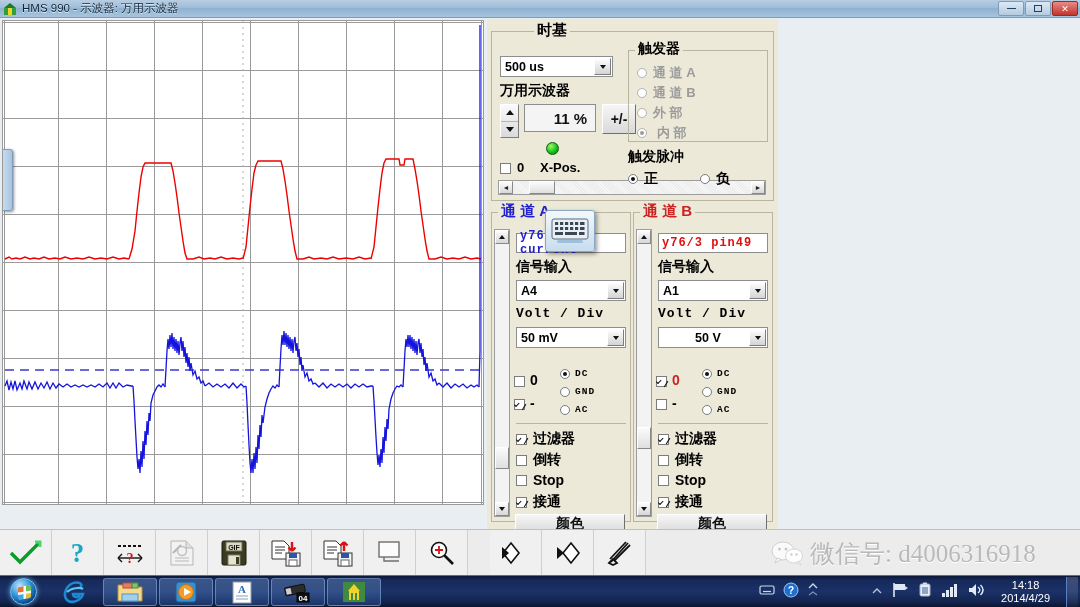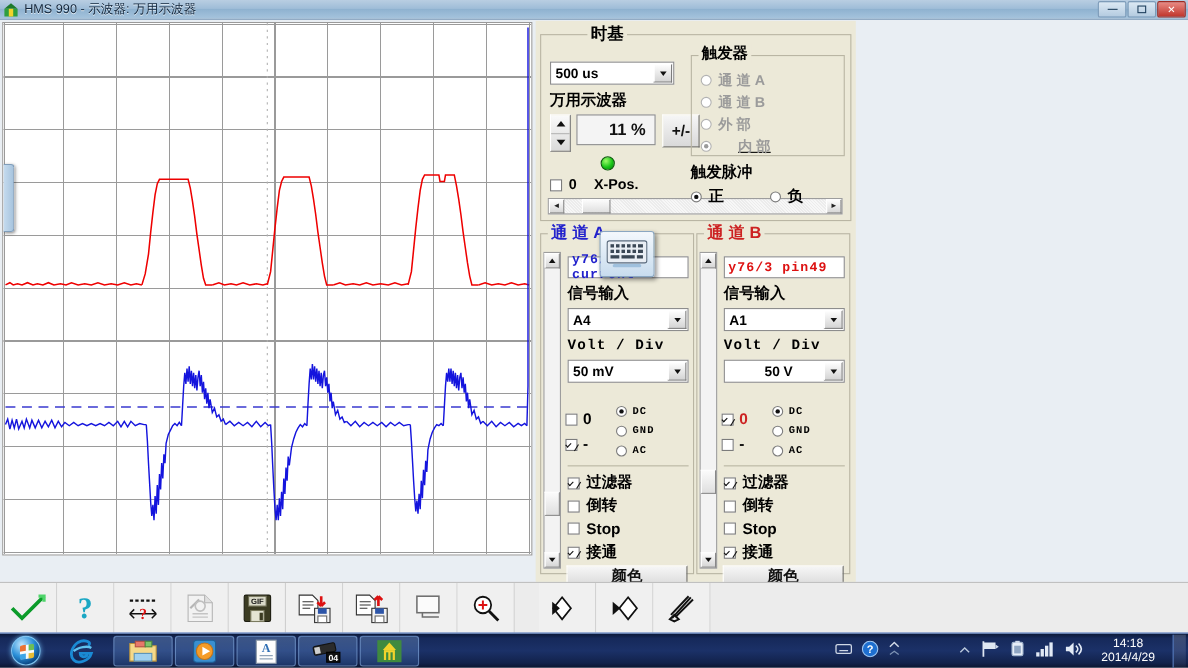--- a/index.html
+++ b/index.html
@@ -425,21 +425,21 @@
           <span class="lbl" style="color:#9b9b9b;font-size:13px;">通 道 A</span>
         </div>
         <div style="position:absolute;left:8px;top:33px;display:flex;align-items:center;gap:6px;">
           <span class="radio dis"></span>
           <span class="lbl" style="color:#9b9b9b;font-size:13px;">通 道 B</span>
         </div>
         <div style="position:absolute;left:8px;top:53px;display:flex;align-items:center;gap:6px;">
           <span class="radio dis"></span>
           <span class="lbl" style="color:#9b9b9b;font-size:13px;">外 部</span>
         </div>
-        <div style="position:absolute;left:8px;top:73px;display:flex;align-items:center;gap:24px;text-decoration:underline;">
+        <div style="position:absolute;left:8px;top:73px;display:flex;align-items:center;gap:10px;">
           <span class="radio dis on"></span>
           <span class="lbl" style="color:#9b9b9b;font-size:13px;">内 部</span>
         </div>
       </div>
 
       <span class="lbl" style="position:absolute;left:136px;top:116px;font-size:14px;text-align:right;">触发脉冲</span>
 
       <div style="position:absolute;left:136px;top:138px;display:flex;align-items:center;gap:6px;">
         <span class="radio on"></span>
         <span class="lbl" style="font-size:14px;">正</span>
@@ -742,20 +742,33 @@
             <path d="M9,22 L25,6"></path>
             <path d="M5,20 L21,3"></path>
           <path d="M4,24 L8,20 L12,24 L8,26 Z"></path>
         </g>
       </svg>
     </div>
 
     <div class="tbtn gap"></div>
   </div>
 
+  <div class="watermark">
+    <svg width="34" height="28" viewBox="0 0 34 28">
+      <ellipse cx="13" cy="12" rx="11" ry="9" fill="#fafafa" stroke="#cfcfcf"></ellipse>
+      <path d="M7,19 L5,24 L11,20.5 Z" fill="#fafafa" stroke="#cfcfcf"></path>
+      <circle cx="9.5" cy="10" r="1.5" fill="#c9c9c9"></circle>
+      <circle cx="16" cy="10" r="1.5" fill="#c9c9c9"></circle>
+      <ellipse cx="24" cy="17" rx="8.5" ry="7" fill="#fdfdfd" stroke="#d6d6d6"></ellipse>
+      <path d="M29,22.5 L31,26 L26,23.5 Z" fill="#fdfdfd" stroke="#d6d6d6"></path>
+      <circle cx="21.5" cy="15.5" r="1.2" fill="#cdcdcd"></circle>
+      <circle cx="26.5" cy="15.5" r="1.2" fill="#cdcdcd"></circle>
+    </svg>
+    <span class="wm-text">微信号: d4006316918</span>
+  </div>
 
   <div class="taskbar">
     <div class="start">
       <span class="orb"></span>
     </div>
 
     <div class="tbitem">
       <svg width="26" height="24" viewBox="0 0 26 24">
         <path d="M20,6 C22,3 15,1 10,4 C4,8 2,16 6,20 C10,24 20,21 22,14 L12,14 C12,17 16,18 18,16" fill="none" stroke="#1a8ad4" stroke-width="2.6" stroke-linecap="round"></path>
         <path d="M6,12 C10,8 19,7 22,9" fill="none" stroke="#5fc2ef" stroke-width="2.2"></path>

